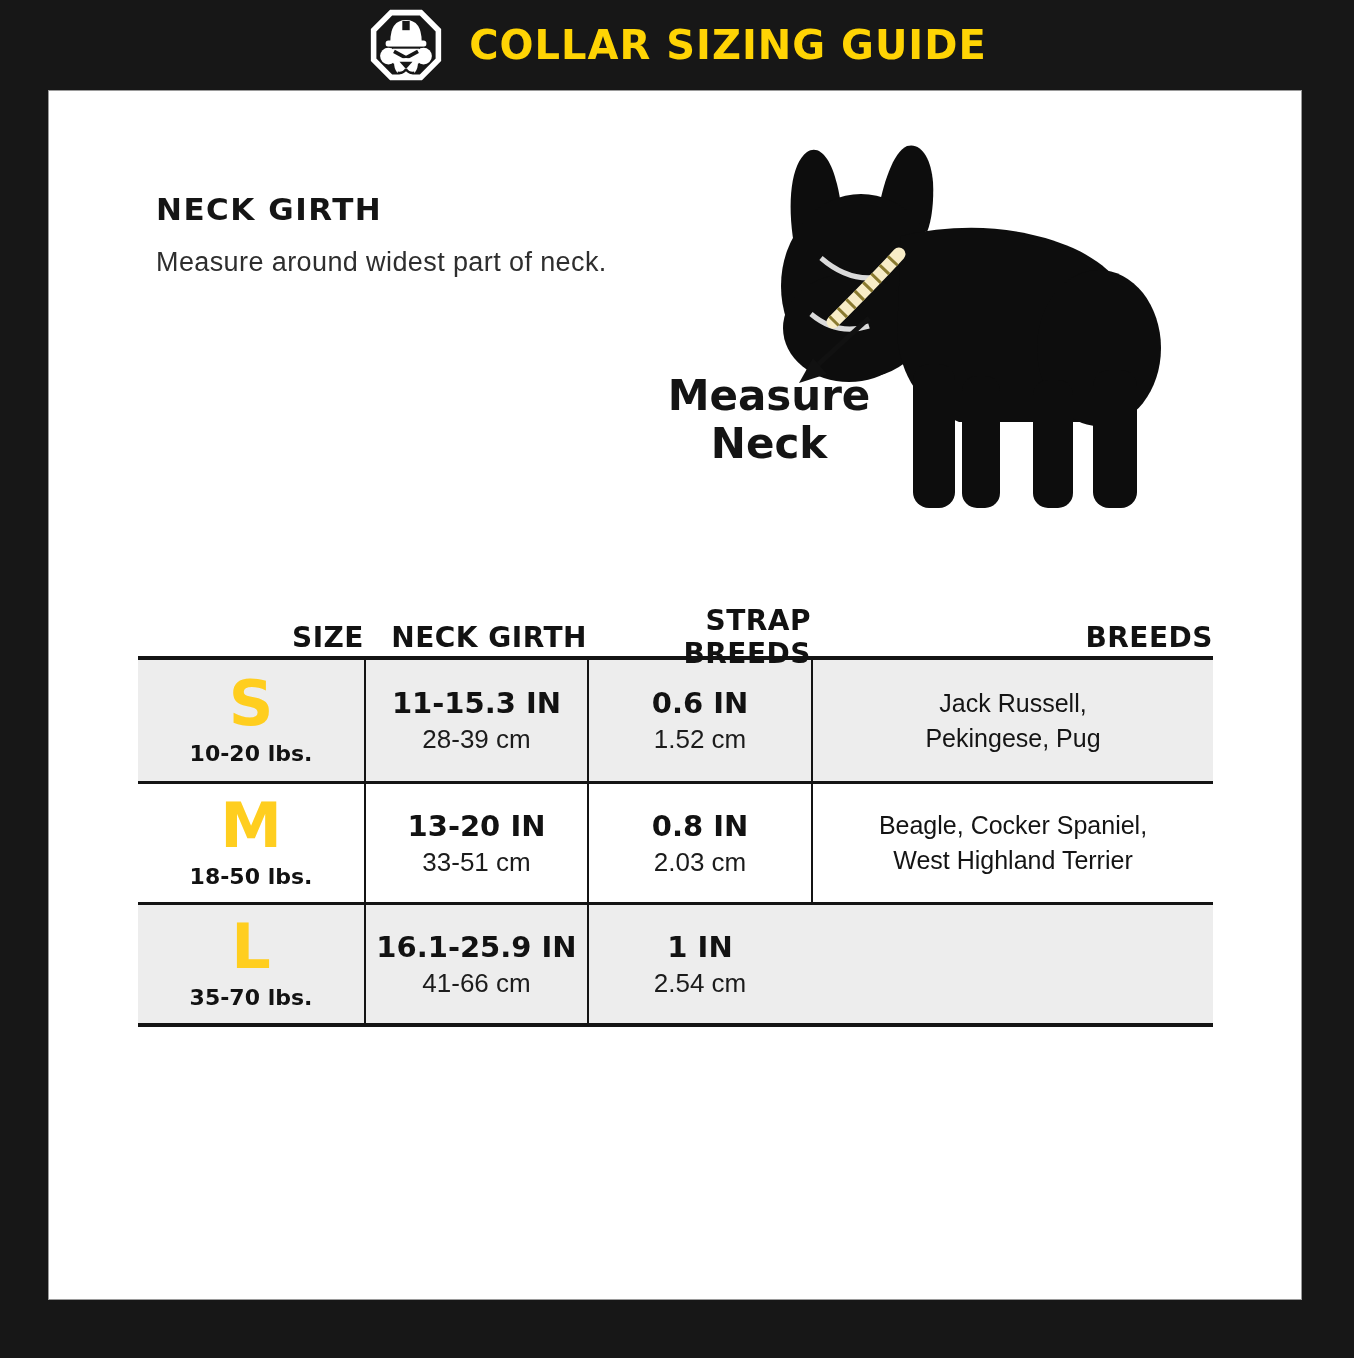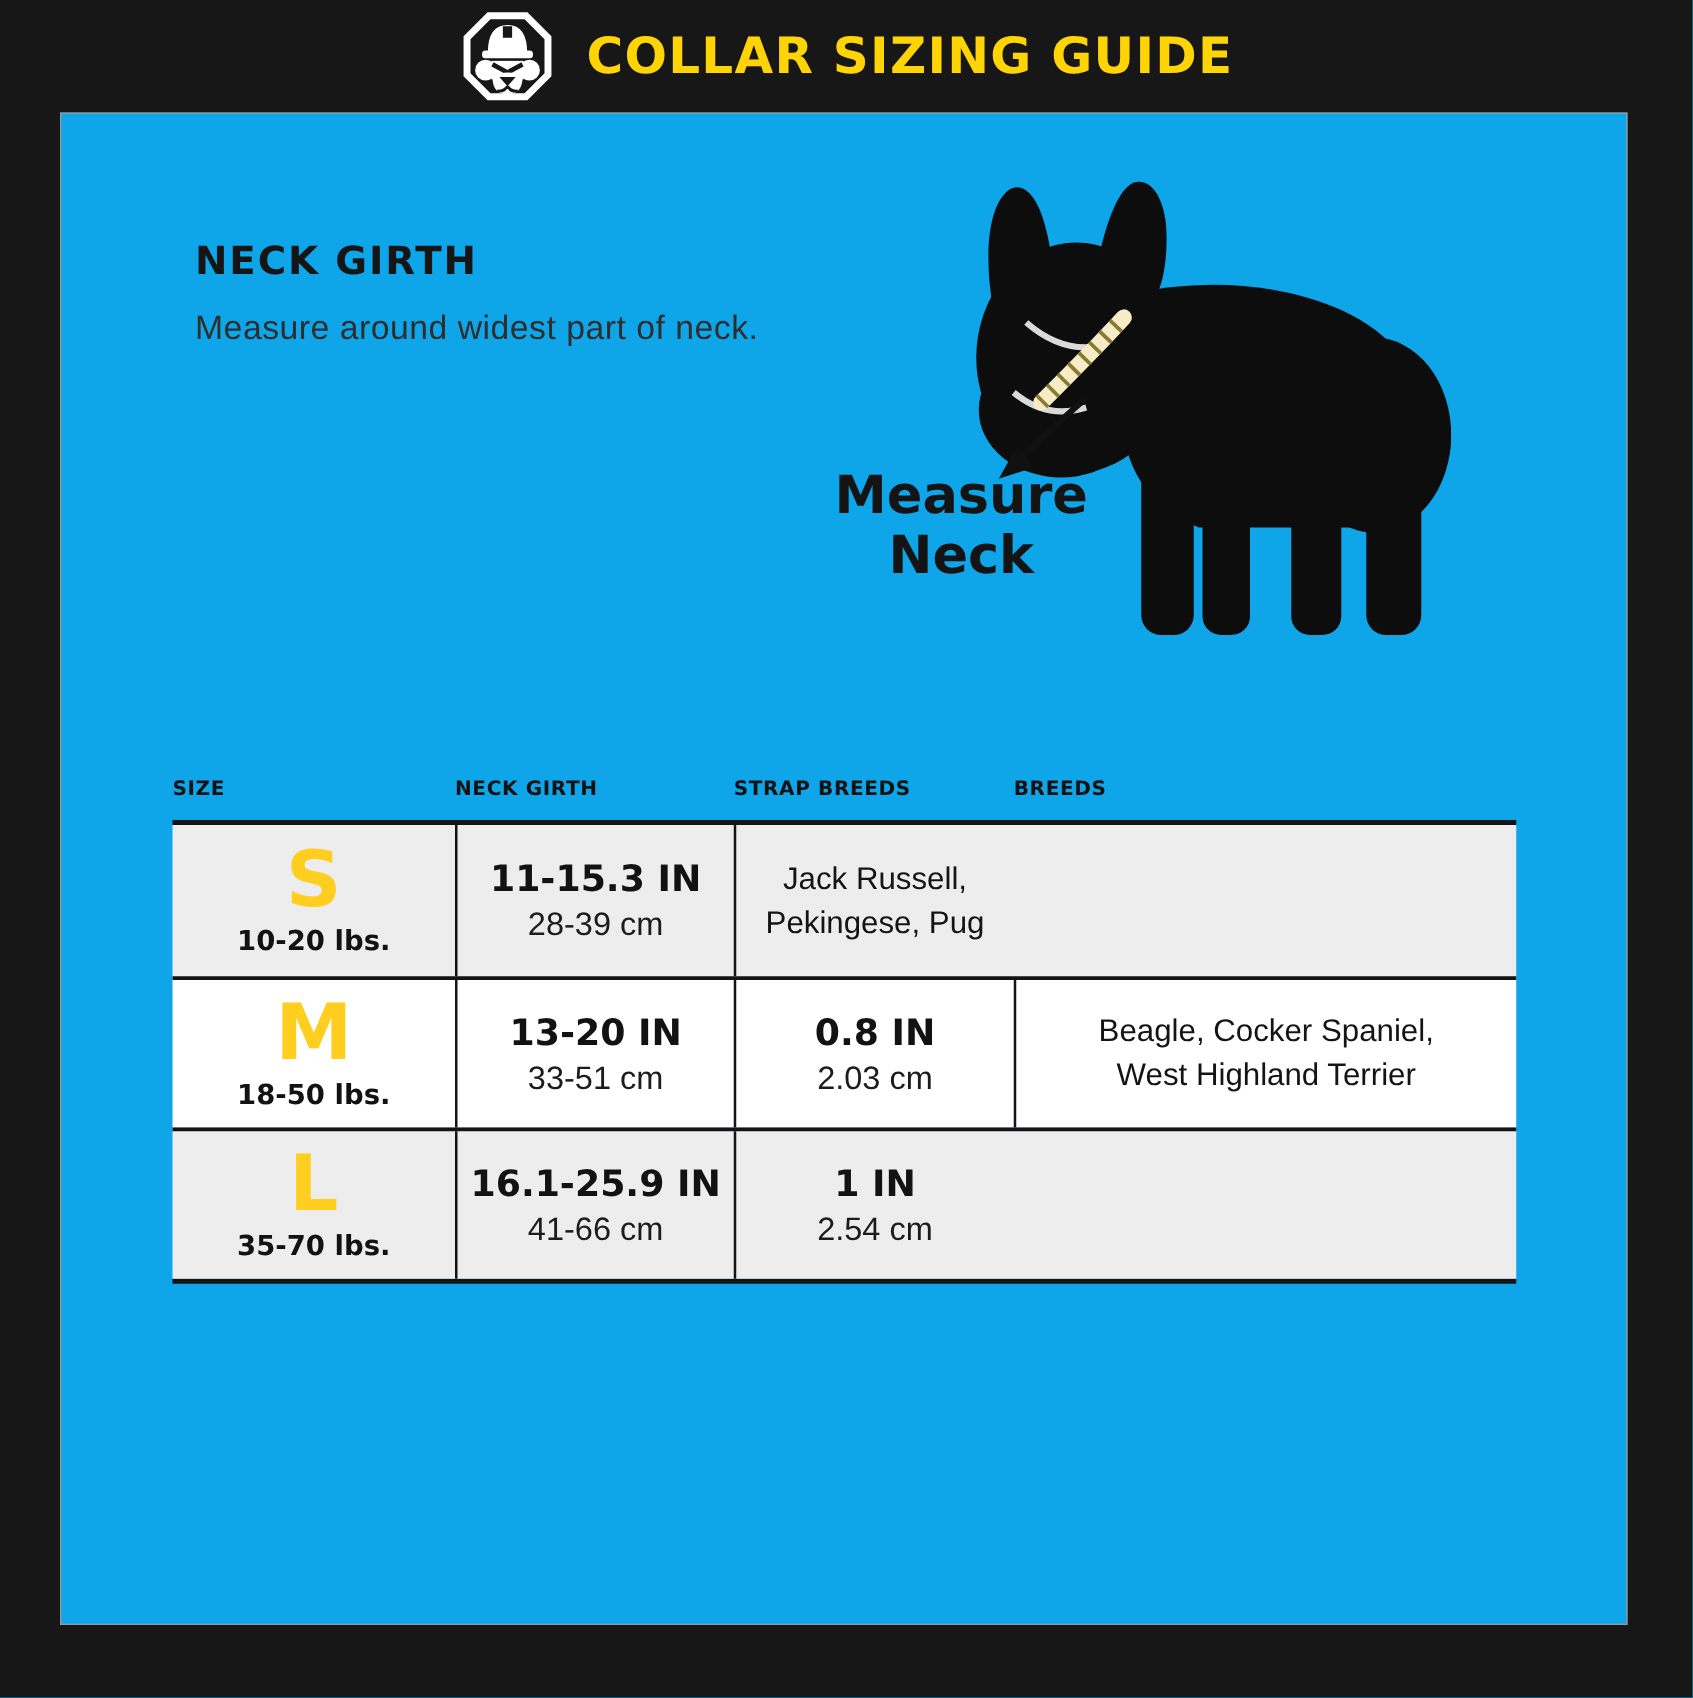--- a/index.html
+++ b/index.html
@@ -24,42 +24,42 @@
   }
   .badge{width:74px;height:74px;flex:0 0 auto;}
   .page-title{
     color:var(--title-yellow);
     font-size:40px;font-weight:bold;letter-spacing:1px;
     font-family:"DejaVu Sans","Liberation Sans",sans-serif;
   }
   
   .panel{
     position:absolute;left:48px;top:90px;width:1254px;height:1210px;
-    background:#0ea5e9;border:1px solid #9a9a9a;
+    background:#ffffff;border:1px solid #9a9a9a;
   }
   .intro{position:absolute;left:107px;top:100px;}
   .intro h2{
     font-family:"DejaVu Sans","Liberation Sans",sans-serif;
     font-size:31px;font-weight:bold;letter-spacing:1.5px;color:#151515;
   }
   .intro p{
     margin-top:20px;font-size:27px;color:#2e2e2e;letter-spacing:.4px;
   }
   .dog-figure{position:absolute;left:612px;top:45px;width:500px;height:380px;}
   
   .sizing-table{position:absolute;left:89px;top:513px;width:1075px;}
   .thead,.trow{
     display:grid;
     grid-template-columns:226px 223px 224px 402px;
   }
   .thead{height:52px;align-items:center;}
   .th{
-    text-align:left;
-    font-family:"DejaVu Sans","Liberation Sans",sans-serif;
-    font-weight:bold;font-size:16px;letter-spacing:.5px;color:#121212;
+    text-align:right;
+    font-family:"DejaVu Sans","Liberation Sans",sans-serif;
+    font-weight:bold;font-size:28px;letter-spacing:.5px;color:#121212;
   }
   .tbody{border-top:4px solid var(--line);border-bottom:4px solid var(--line);}
   .trow{height:121px;}
   .trow + .trow{border-top:3px solid var(--line);}
   .trow.gray{background:var(--row-gray);}
   .trow.white{background:#ffffff;}
   .cell{
     display:flex;flex-direction:column;align-items:center;justify-content:center;
     text-align:center;
   }
@@ -164,20 +164,24 @@
 
       <div class="trow gray">
         <div class="cell">
           <span class="size-letter">S</span>
           <span class="weight">10-20 lbs.</span>
         </div>
         <div class="cell">
           <span class="val-in">11-15.3 IN</span>
           <span class="val-cm">28-39 cm</span>
         </div>
+        <div class="cell">
+          <span class="val-in">0.6 IN</span>
+          <span class="val-cm">1.52 cm</span>
+        </div>
         <div class="cell breeds">
           <span>Jack Russell,</span>
           <span>Pekingese, Pug</span>
         </div>
       </div>
 
       <div class="trow white">
         <div class="cell">
           <span class="size-letter">M</span>
           <span class="weight">18-50 lbs.</span>

